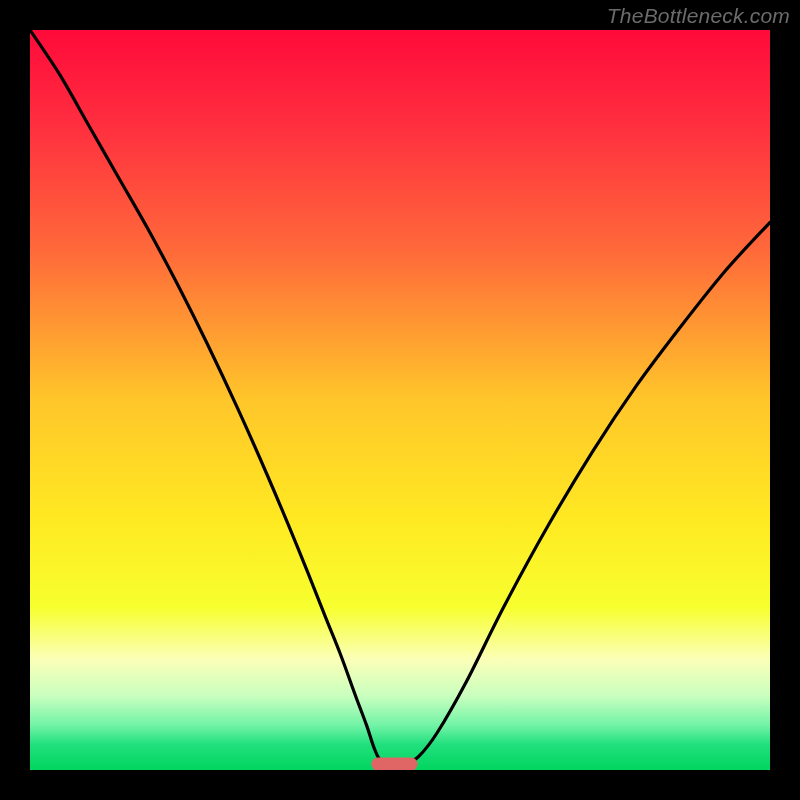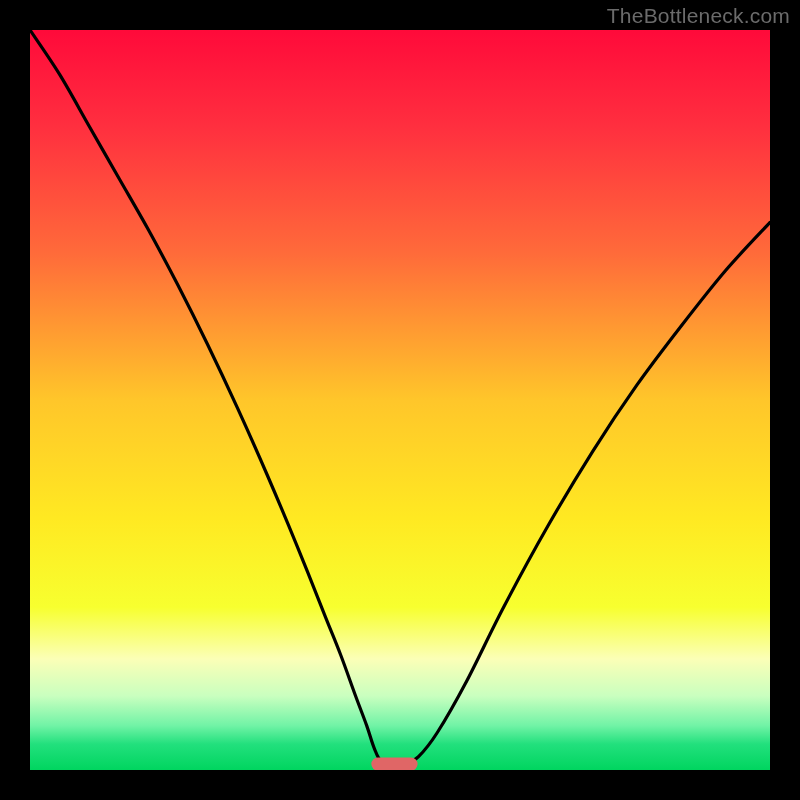--- a/index.html
+++ b/index.html
@@ -9,20 +9,21 @@
     height: 800px;
     background: #000;
     overflow: hidden;
     font-family: Arial, Helvetica, sans-serif;
   }
   .frame {
     position: relative;
     width: 800px;
     height: 800px;
     background: #000;
+    font-style: italic;
   }
   .watermark {
     position: absolute;
     top: 4px;
     right: 10px;
     color: #6b6b6b;
     font-size: 21px;
     font-weight: 400;
     letter-spacing: 0.2px;
     z-index: 30;

